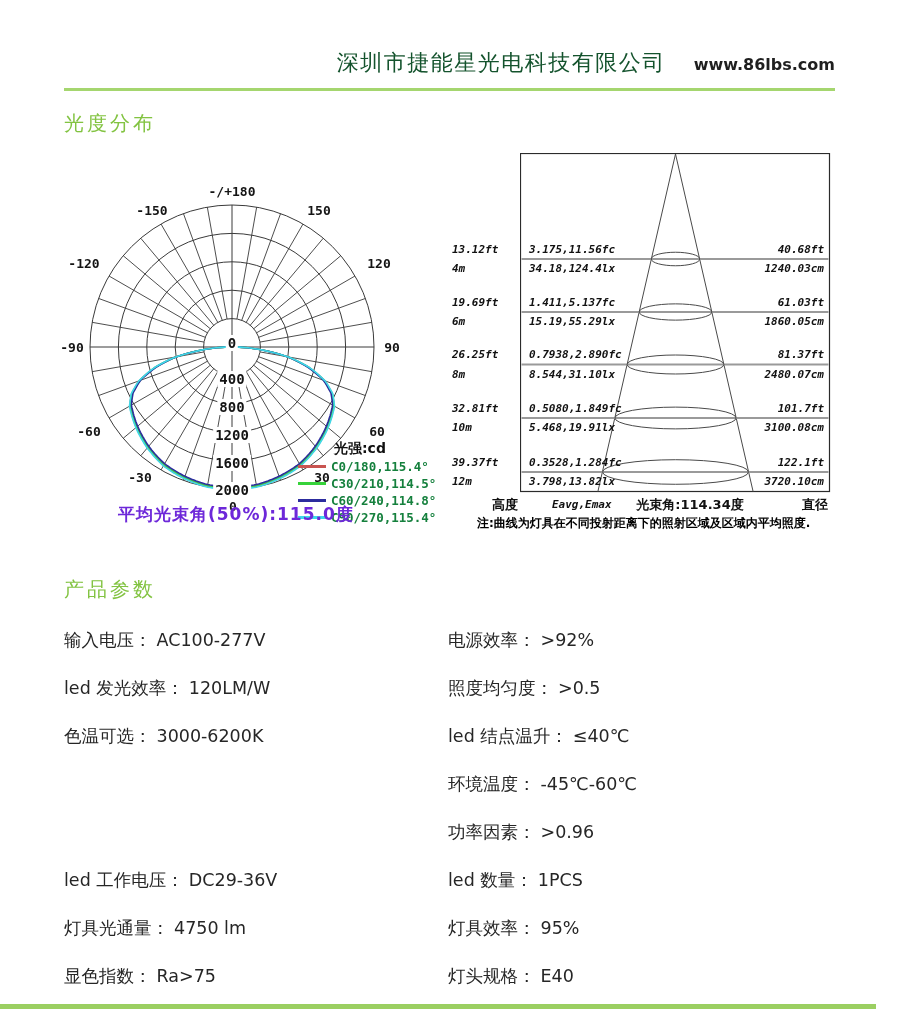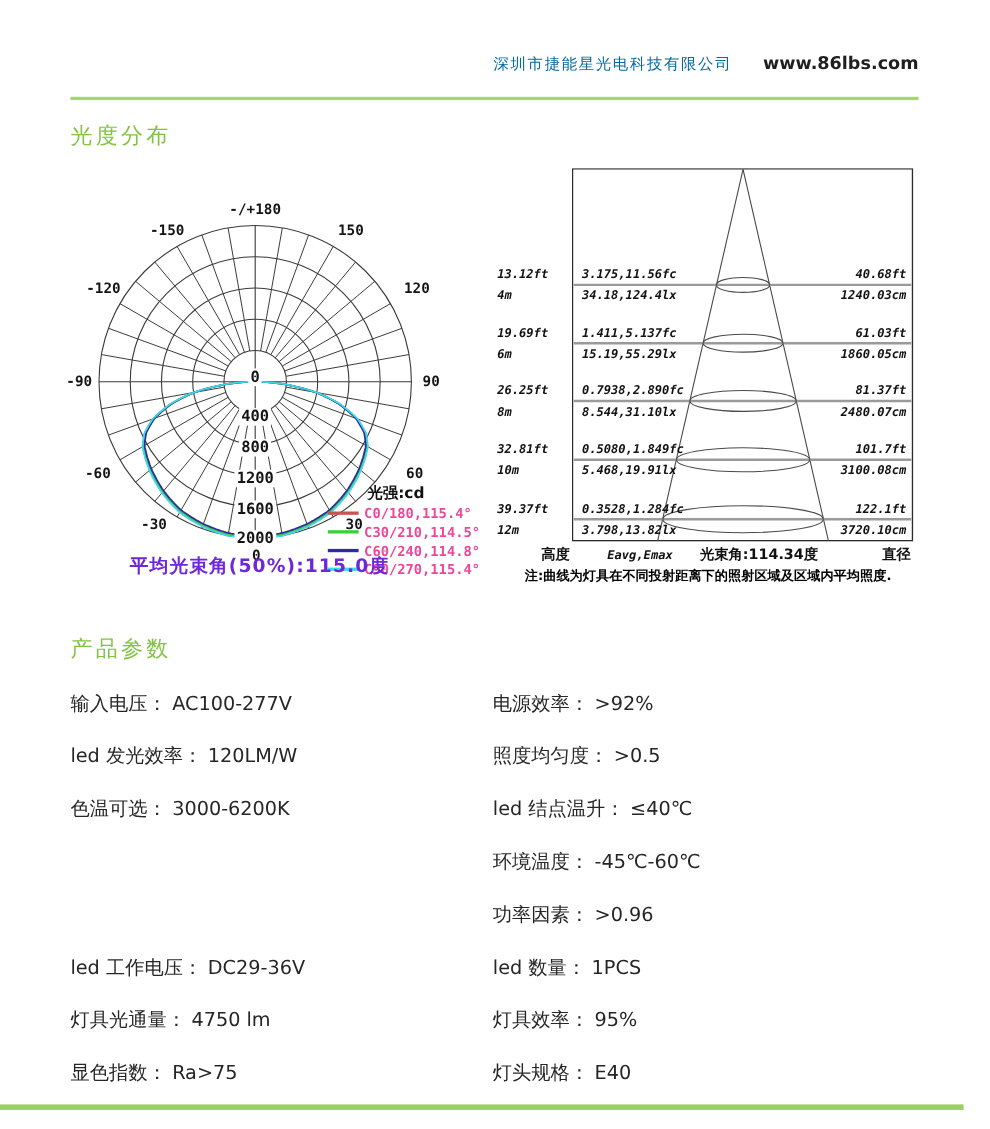--- a/index.html
+++ b/index.html
@@ -1,35 +1,35 @@
 <!DOCTYPE html>
 <html><head>
 <meta charset="utf-8">
 <style>
   html,body{margin:0;padding:0;background:#fff;}
   .page{position:relative;width:900px;height:1026px;background:#fff;overflow:hidden;
         font-family:"DejaVu Sans",sans-serif;color:#262626;}
   
   .header{position:absolute;top:48px;right:65px;display:flex;gap:28px;align-items:baseline;}
-  .company{font-size:14px;color:#0369a1;letter-spacing:1.5px;}
+  .company{font-size:22px;color:#14532d;letter-spacing:1.5px;}
   .website{font-size:16px;color:#1f1f1f;font-weight:600;}
   .rule-top{position:absolute;left:64px;top:88px;width:771px;height:3px;background:#a5d66f;}
   .rule-bottom{position:absolute;left:0;top:1004px;width:876px;height:5px;background:#9bcf62;}
   .sec-title{position:absolute;left:64px;font-size:20px;color:#82c341;letter-spacing:3px;}
   .sec1{top:110px;}
   .sec2{top:576px;}
   
   #polar-svg{position:absolute;left:60px;top:175px;width:344px;height:344px;}
   .pang{position:absolute;transform:translate(-50%,-50%);font:700 13px "DejaVu Sans Mono",monospace;color:#141414;white-space:nowrap;}
   .prad{position:absolute;transform:translate(-50%,-50%);font:700 14px "DejaVu Sans Mono",monospace;color:#141414;background:#fff;padding:0 2px;white-space:nowrap;}
   .legend{position:absolute;left:298px;top:440px;}
   .lg-title{margin-left:36px;font:700 14px "DejaVu Sans",sans-serif;color:#111;}
   .lg-row{display:flex;align-items:center;height:17px;}
   .lg-swatch{width:28px;height:3px;margin-right:5px;flex:0 0 auto;}
-  .lg-text{font:700 12.5px "DejaVu Sans Mono",monospace;color:#ec4899;white-space:nowrap;text-align:center;}
+  .lg-text{font:700 12.5px "DejaVu Sans Mono",monospace;color:#15803d;white-space:nowrap;text-align:center;}
   .polar-caption{position:absolute;left:118px;top:503px;font:700 17px "DejaVu Sans",sans-serif;color:#6d28d9;letter-spacing:1px;white-space:nowrap;}
   
   #cone-svg{position:absolute;left:520px;top:153px;width:311px;height:340px;}
   .cmono{position:absolute;font:italic 700 11px "DejaVu Sans Mono",monospace;color:#111;height:13px;line-height:13px;white-space:nowrap;}
   .chft{left:452px;width:64px;}
   .cfc{left:529px;}
   .cdft{left:690px;width:134px;text-align:right;}
   .cr0t{top:243px}.cr0b{top:262px}
   .cr1t{top:296px}.cr1b{top:315px}
   .cr2t{top:348px}.cr2b{top:368px}
@@ -104,21 +104,21 @@
       <line x1="30" y1="172" x2="314" y2="172" stroke="#3a3a3a" stroke-width="1"></line>
       <polyline points="172.0,172.0 168.4,172.0 164.9,172.1 161.4,172.4 156.0,172.8 150.8,173.5 145.5,174.3 140.2,175.3 134.1,176.7 128.1,178.2 122.0,179.9 116.1,181.9 111.6,183.7 107.3,185.8 103.0,187.9 98.7,190.3 94.5,192.8 91.3,195.1 88.2,197.6 85.2,200.2 82.2,202.9 79.3,205.8 77.6,208.2 76.0,210.8 74.5,213.4 73.0,216.1 71.6,218.8 71.2,221.2 70.8,223.6 70.4,226.0 70.2,228.5 69.9,230.9 70.4,233.1 70.8,235.2 71.4,237.4 71.9,239.5 72.5,241.6 73.2,243.8 73.9,245.9 74.6,248.1 75.4,250.2 76.3,252.3 77.2,254.4 78.2,256.5 79.2,258.5 80.3,260.6 81.4,262.6 82.5,264.6 83.7,266.7 85.0,268.7 86.2,270.6 87.6,272.6 89.0,274.5 90.5,276.3 92.0,278.2 93.5,280.0 95.1,281.8 96.8,283.5 98.4,285.3 100.1,287.0 101.9,288.7 103.7,290.4 105.6,291.8 107.6,293.2 109.6,294.5 111.6,295.9 113.6,297.2 115.7,298.4 117.8,299.6 119.9,300.8 122.1,302.0 124.3,303.1 126.5,304.1 128.8,305.1 131.0,306.0 133.3,306.9 135.6,307.8 137.9,308.6 140.3,309.4 142.6,310.1 145.0,310.8 147.4,311.5 149.8,311.9 152.3,312.3 154.7,312.7 157.2,313.0 159.6,313.3 162.1,313.5 164.6,313.7 167.0,313.8 169.5,313.9 172.0,314.0 174.5,313.9 177.0,313.8 179.4,313.7 181.9,313.5 184.4,313.3 186.8,313.0 189.3,312.7 191.7,312.3 194.2,311.9 196.6,311.5 199.0,310.8 201.4,310.1 203.7,309.4 206.1,308.6 208.4,307.8 210.7,306.9 213.0,306.0 215.2,305.1 217.5,304.1 219.7,303.1 221.9,302.0 224.1,300.8 226.2,299.6 228.3,298.4 230.4,297.2 232.4,295.9 234.4,294.5 236.4,293.2 238.4,291.8 240.3,290.4 242.1,288.7 243.9,287.0 245.6,285.3 247.2,283.5 248.9,281.8 250.5,280.0 252.0,278.2 253.5,276.3 255.0,274.5 256.4,272.6 257.8,270.6 259.0,268.7 260.3,266.7 261.5,264.6 262.6,262.6 263.7,260.6 264.8,258.5 265.8,256.5 266.8,254.4 267.7,252.3 268.6,250.2 269.4,248.1 270.1,245.9 270.8,243.8 271.5,241.6 272.1,239.5 272.6,237.4 273.2,235.2 273.6,233.1 274.1,230.9 273.8,228.5 273.6,226.0 273.2,223.6 272.8,221.2 272.4,218.8 271.0,216.1 269.5,213.4 268.0,210.8 266.4,208.2 264.7,205.8 261.8,202.9 258.8,200.2 255.8,197.6 252.7,195.1 249.5,192.8 245.3,190.3 241.0,187.9 236.7,185.8 232.4,183.7 227.9,181.9 222.0,179.9 215.9,178.2 209.9,176.7 203.8,175.3 198.5,174.3 193.2,173.5 188.0,172.8 182.6,172.4 179.1,172.1 175.6,172.0 172.0,172.0" fill="none" stroke="#c85450" stroke-width="1.6" stroke-linejoin="round"></polyline>
       <polyline points="172.0,172.0 168.5,172.0 165.0,172.1 161.4,172.4 156.2,172.8 150.9,173.5 145.7,174.3 140.4,175.3 134.4,176.6 128.4,178.1 122.4,179.9 116.5,181.8 112.1,183.6 107.7,185.7 103.4,187.8 99.2,190.1 95.0,192.6 91.9,195.0 88.8,197.4 85.8,200.0 82.8,202.7 79.9,205.5 78.3,208.0 76.7,210.5 75.2,213.1 73.7,215.8 72.3,218.5 71.9,220.8 71.5,223.2 71.2,225.6 70.9,228.1 70.6,230.5 71.1,232.6 71.6,234.8 72.1,236.9 72.6,239.0 73.2,241.2 73.9,243.3 74.6,245.4 75.3,247.5 76.1,249.6 76.9,251.8 77.9,253.8 78.8,255.9 79.9,257.9 80.9,260.0 82.0,262.0 83.2,264.0 84.3,266.0 85.6,268.0 86.8,270.0 88.2,271.9 89.6,273.8 91.0,275.6 92.6,277.4 94.1,279.2 95.7,281.0 97.3,282.8 98.9,284.5 100.6,286.2 102.4,287.9 104.1,289.5 106.1,290.9 108.0,292.3 110.0,293.7 112.0,295.0 114.0,296.3 116.1,297.5 118.2,298.7 120.3,299.9 122.5,301.1 124.6,302.2 126.8,303.2 129.1,304.2 131.3,305.1 133.6,306.0 135.9,306.8 138.2,307.7 140.5,308.4 142.8,309.2 145.2,309.9 147.6,310.5 150.0,311.0 152.4,311.4 154.8,311.7 157.3,312.0 159.7,312.3 162.2,312.5 164.6,312.7 167.1,312.8 169.5,312.9 172.0,313.0 174.5,312.9 176.9,312.8 179.4,312.7 181.8,312.5 184.3,312.3 186.7,312.0 189.2,311.7 191.6,311.4 194.0,311.0 196.4,310.5 198.8,309.9 201.2,309.2 203.5,308.4 205.8,307.7 208.1,306.8 210.4,306.0 212.7,305.1 214.9,304.2 217.2,303.2 219.4,302.2 221.5,301.1 223.7,299.9 225.8,298.7 227.9,297.5 230.0,296.3 232.0,295.0 234.0,293.7 236.0,292.3 237.9,290.9 239.9,289.5 241.6,287.9 243.4,286.2 245.1,284.5 246.7,282.8 248.3,281.0 249.9,279.2 251.4,277.4 253.0,275.6 254.4,273.8 255.8,271.9 257.2,270.0 258.4,268.0 259.7,266.0 260.8,264.0 262.0,262.0 263.1,260.0 264.1,257.9 265.2,255.9 266.1,253.8 267.1,251.8 267.9,249.6 268.7,247.5 269.4,245.4 270.1,243.3 270.8,241.2 271.4,239.0 271.9,236.9 272.4,234.8 272.9,232.6 273.4,230.5 273.1,228.1 272.8,225.6 272.5,223.2 272.1,220.8 271.7,218.5 270.3,215.8 268.8,213.1 267.3,210.5 265.7,208.0 264.1,205.5 261.2,202.7 258.2,200.0 255.2,197.4 252.1,195.0 249.0,192.6 244.8,190.1 240.6,187.8 236.3,185.7 231.9,183.6 227.5,181.8 221.6,179.9 215.6,178.1 209.6,176.6 203.6,175.3 198.3,174.3 193.1,173.5 187.8,172.8 182.6,172.4 179.0,172.1 175.5,172.0 172.0,172.0" fill="none" stroke="#36d23a" stroke-width="1.6" stroke-linejoin="round"></polyline>
       <polyline points="172.0,172.0 168.5,172.0 165.0,172.1 161.5,172.4 156.3,172.8 151.0,173.5 145.8,174.3 140.7,175.3 134.7,176.6 128.7,178.1 122.7,179.8 116.8,181.7 112.5,183.6 108.2,185.6 103.9,187.7 99.7,190.0 95.6,192.5 92.5,194.8 89.4,197.3 86.4,199.8 83.4,202.5 80.6,205.3 78.9,207.7 77.4,210.2 75.9,212.8 74.4,215.5 73.0,218.2 72.6,220.5 72.2,222.9 71.9,225.2 71.6,227.7 71.4,230.1 71.8,232.2 72.3,234.3 72.8,236.4 73.3,238.5 73.9,240.7 74.6,242.8 75.3,244.9 76.0,247.0 76.8,249.1 77.6,251.2 78.5,253.2 79.5,255.3 80.5,257.3 81.6,259.3 82.6,261.4 83.8,263.3 85.0,265.3 86.2,267.3 87.4,269.3 88.8,271.2 90.2,273.1 91.6,274.9 93.1,276.7 94.6,278.5 96.2,280.2 97.8,282.0 99.5,283.7 101.1,285.4 102.9,287.1 104.6,288.7 106.5,290.1 108.5,291.5 110.4,292.8 112.4,294.1 114.5,295.4 116.5,296.6 118.6,297.9 120.7,299.0 122.8,300.2 125.0,301.3 127.1,302.3 129.4,303.2 131.6,304.2 133.9,305.0 136.1,305.9 138.4,306.7 140.7,307.5 143.0,308.2 145.4,308.9 147.7,309.5 150.1,310.0 152.6,310.4 155.0,310.7 157.4,311.0 159.8,311.3 162.2,311.5 164.7,311.7 167.1,311.9 169.6,312.0 172.0,312.0 174.4,312.0 176.9,311.9 179.3,311.7 181.8,311.5 184.2,311.3 186.6,311.0 189.0,310.7 191.4,310.4 193.9,310.0 196.3,309.5 198.6,308.9 201.0,308.2 203.3,307.5 205.6,306.7 207.9,305.9 210.1,305.0 212.4,304.2 214.6,303.2 216.9,302.3 219.0,301.3 221.2,300.2 223.3,299.0 225.4,297.9 227.5,296.6 229.5,295.4 231.6,294.1 233.6,292.8 235.5,291.5 237.5,290.1 239.4,288.7 241.1,287.1 242.9,285.4 244.5,283.7 246.2,282.0 247.8,280.2 249.4,278.5 250.9,276.7 252.4,274.9 253.8,273.1 255.2,271.2 256.6,269.3 257.8,267.3 259.0,265.3 260.2,263.3 261.4,261.4 262.4,259.3 263.5,257.3 264.5,255.3 265.5,253.2 266.4,251.2 267.2,249.1 268.0,247.0 268.7,244.9 269.4,242.8 270.1,240.7 270.7,238.5 271.2,236.4 271.7,234.3 272.2,232.2 272.6,230.1 272.4,227.7 272.1,225.2 271.8,222.9 271.4,220.5 271.0,218.2 269.6,215.5 268.1,212.8 266.6,210.2 265.1,207.7 263.4,205.3 260.6,202.5 257.6,199.8 254.6,197.3 251.5,194.8 248.4,192.5 244.3,190.0 240.1,187.7 235.8,185.6 231.5,183.6 227.2,181.7 221.3,179.8 215.3,178.1 209.3,176.6 203.3,175.3 198.2,174.3 193.0,173.5 187.7,172.8 182.5,172.4 179.0,172.1 175.5,172.0 172.0,172.0" fill="none" stroke="#2c2c9e" stroke-width="1.6" stroke-linejoin="round"></polyline>
       <polyline points="172.0,172.0 168.4,172.0 164.9,172.1 161.3,172.4 156.0,172.8 150.7,173.5 145.4,174.3 140.1,175.4 134.0,176.7 127.9,178.2 121.8,179.9 115.8,181.9 111.4,183.8 107.0,185.8 102.7,188.0 98.4,190.3 94.2,192.8 91.0,195.2 87.9,197.7 84.8,200.3 81.8,203.1 78.9,205.9 77.2,208.4 75.6,210.9 74.1,213.6 72.6,216.2 71.2,219.0 70.8,221.4 70.4,223.8 70.0,226.2 69.8,228.7 69.5,231.2 70.0,233.3 70.4,235.5 71.0,237.6 71.5,239.8 72.1,241.9 72.8,244.1 73.5,246.2 74.3,248.4 75.1,250.5 75.9,252.6 76.8,254.7 77.8,256.8 78.8,258.9 79.9,260.9 81.0,263.0 82.2,265.0 83.4,267.0 84.6,269.0 85.9,271.0 87.2,273.0 88.7,274.9 90.2,276.8 91.7,278.6 93.2,280.4 94.8,282.2 96.5,284.0 98.1,285.7 99.9,287.5 101.6,289.2 103.4,290.8 105.3,292.3 107.3,293.7 109.3,295.0 111.3,296.4 113.4,297.7 115.5,298.9 117.6,300.2 119.7,301.3 121.9,302.5 124.1,303.6 126.3,304.6 128.6,305.6 130.9,306.6 133.2,307.5 135.5,308.3 137.8,309.2 140.2,309.9 142.5,310.7 144.9,311.4 147.3,312.1 149.7,312.5 152.2,312.9 154.7,313.3 157.1,313.6 159.6,313.8 162.1,314.1 164.5,314.3 167.0,314.4 169.5,314.5 172.0,314.6 174.5,314.5 177.0,314.4 179.5,314.3 181.9,314.1 184.4,313.8 186.9,313.6 189.3,313.3 191.8,312.9 194.3,312.5 196.7,312.1 199.1,311.4 201.5,310.7 203.8,309.9 206.2,309.2 208.5,308.3 210.8,307.5 213.1,306.6 215.4,305.6 217.7,304.6 219.9,303.6 222.1,302.5 224.3,301.3 226.4,300.2 228.5,298.9 230.6,297.7 232.7,296.4 234.7,295.0 236.7,293.7 238.7,292.3 240.6,290.8 242.4,289.2 244.1,287.5 245.9,285.7 247.5,284.0 249.2,282.2 250.8,280.4 252.3,278.6 253.8,276.8 255.3,274.9 256.8,273.0 258.1,271.0 259.4,269.0 260.6,267.0 261.8,265.0 263.0,263.0 264.1,260.9 265.2,258.9 266.2,256.8 267.2,254.7 268.1,252.6 268.9,250.5 269.7,248.4 270.5,246.2 271.2,244.1 271.9,241.9 272.5,239.8 273.0,237.6 273.6,235.5 274.0,233.3 274.5,231.2 274.2,228.7 274.0,226.2 273.6,223.8 273.2,221.4 272.8,219.0 271.4,216.2 269.9,213.6 268.4,210.9 266.8,208.4 265.1,205.9 262.2,203.1 259.2,200.3 256.1,197.7 253.0,195.2 249.8,192.8 245.6,190.3 241.3,188.0 237.0,185.8 232.6,183.8 228.2,181.9 222.2,179.9 216.1,178.2 210.0,176.7 203.9,175.4 198.6,174.3 193.3,173.5 188.0,172.8 182.7,172.4 179.1,172.1 175.6,172.0 172.0,172.0" fill="none" stroke="#3ed9e8" stroke-width="1.6" stroke-linejoin="round"></polyline>
     </svg>
 
   <span class="pang" style="left:232px;top:191px">-/+180</span>
   <span class="pang" style="left:152px;top:210px">-150</span>
   <span class="pang" style="left:319px;top:210px">150</span>
-  <span class="pang" style="left:94px;top:263px">-120</span>
+  <span class="pang" style="left:84px;top:263px">-120</span>
   <span class="pang" style="left:379px;top:263px">120</span>
   <span class="pang" style="left:72px;top:347px">-90</span>
   <span class="pang" style="left:392px;top:347px">90</span>
   <span class="pang" style="left:89px;top:431px">-60</span>
   <span class="pang" style="left:377px;top:431px">60</span>
   <span class="pang" style="left:140px;top:477px">-30</span>
   <span class="pang" style="left:322px;top:477px">30</span>
   <span class="pang" style="left:233px;top:506px">0</span>
 
   <span class="prad" style="left:232px;top:343px">0</span>

